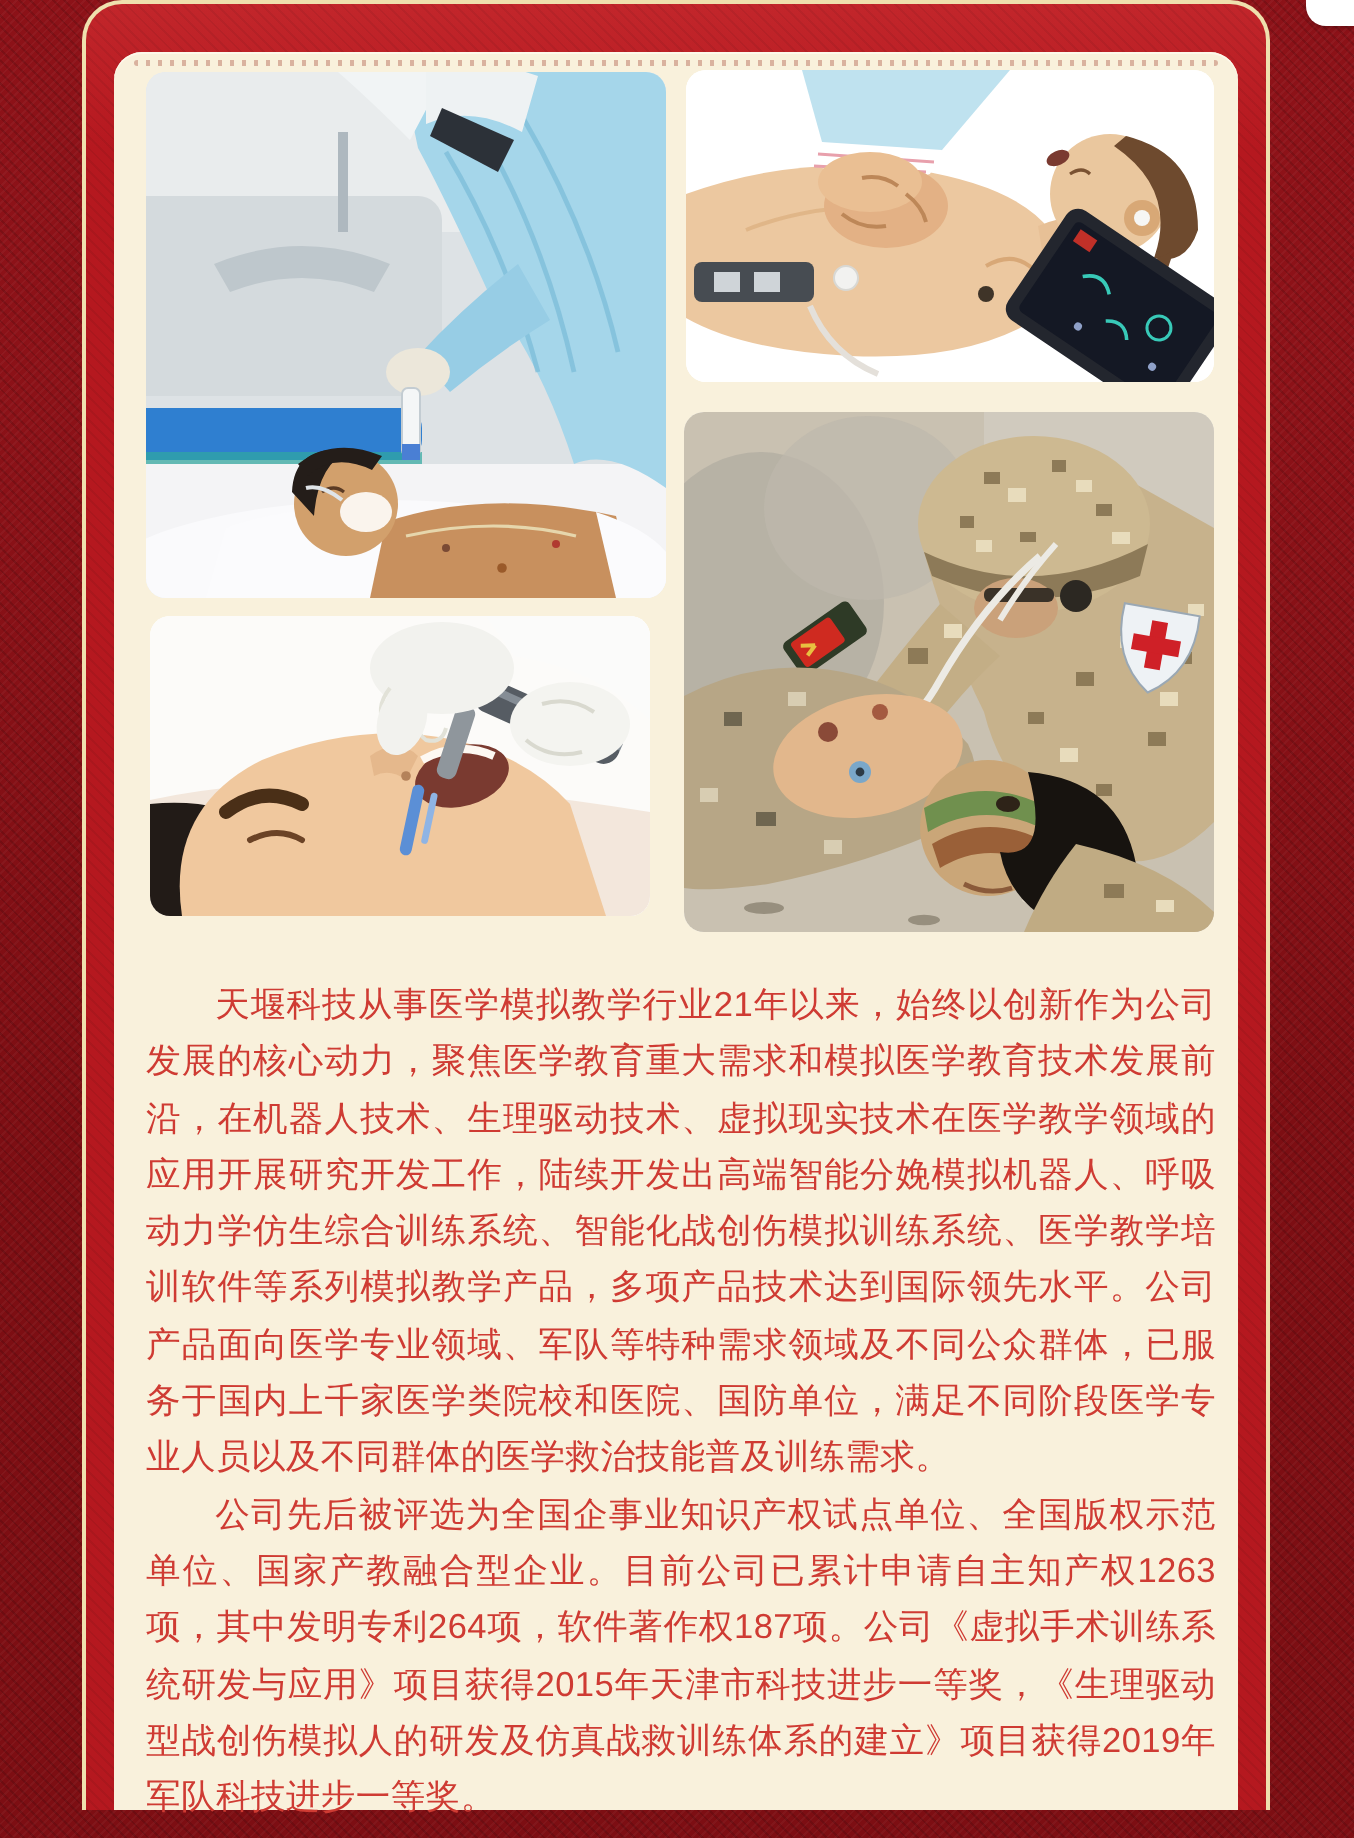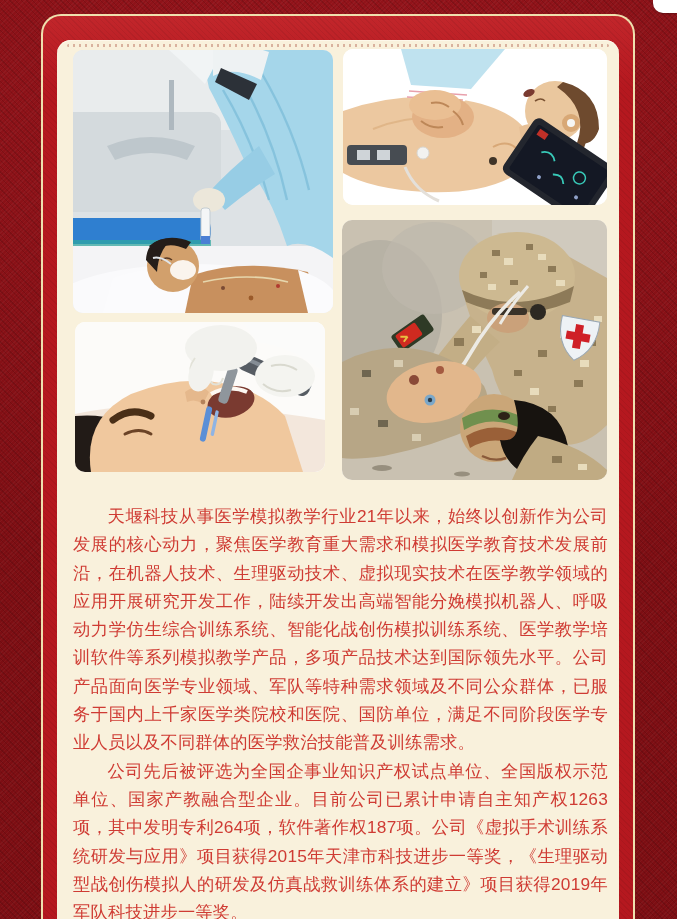--- a/index.html
+++ b/index.html
@@ -6,21 +6,21 @@
   body{
     width:677px;height:919px;overflow:hidden;position:relative;
     background-color:#871016;
     background-image:
       repeating-linear-gradient(45deg, rgba(0,0,0,.12) 0 1px, transparent 1px 4px),
       repeating-linear-gradient(-45deg, rgba(255,255,255,.035) 0 1px, transparent 1px 3px),
       radial-gradient(900px 500px at 50% 10%, #96141b, #7d0e13);
     font-family:"Liberation Sans","DejaVu Sans",sans-serif;
   }
   .main-panel{
-    position:absolute;left:41px;top:14px;width:594px;height:905px;
+    position:absolute;left:41px;top:0;width:594px;height:905px;
     box-sizing:border-box;
     background-color:#bb2127;
     background-image:
       repeating-linear-gradient(45deg, rgba(0,0,0,.06) 0 1px, transparent 1px 4px),
       linear-gradient(180deg,#c2262b 0%, #b5181f 8%, #b5181f 100%);
     border:2px solid #efe0ae;
     border-bottom:none;
     border-radius:20px 20px 0 0;
   }
   .content-panel{

